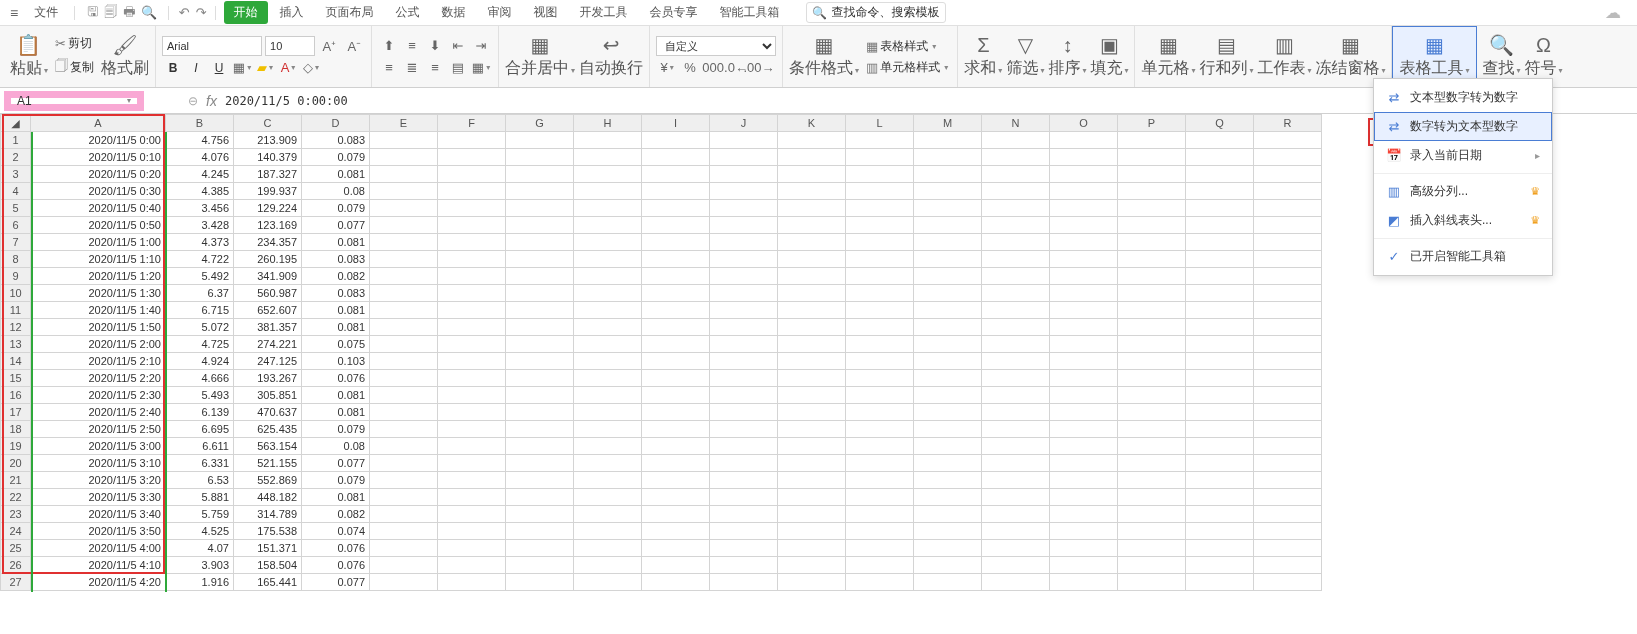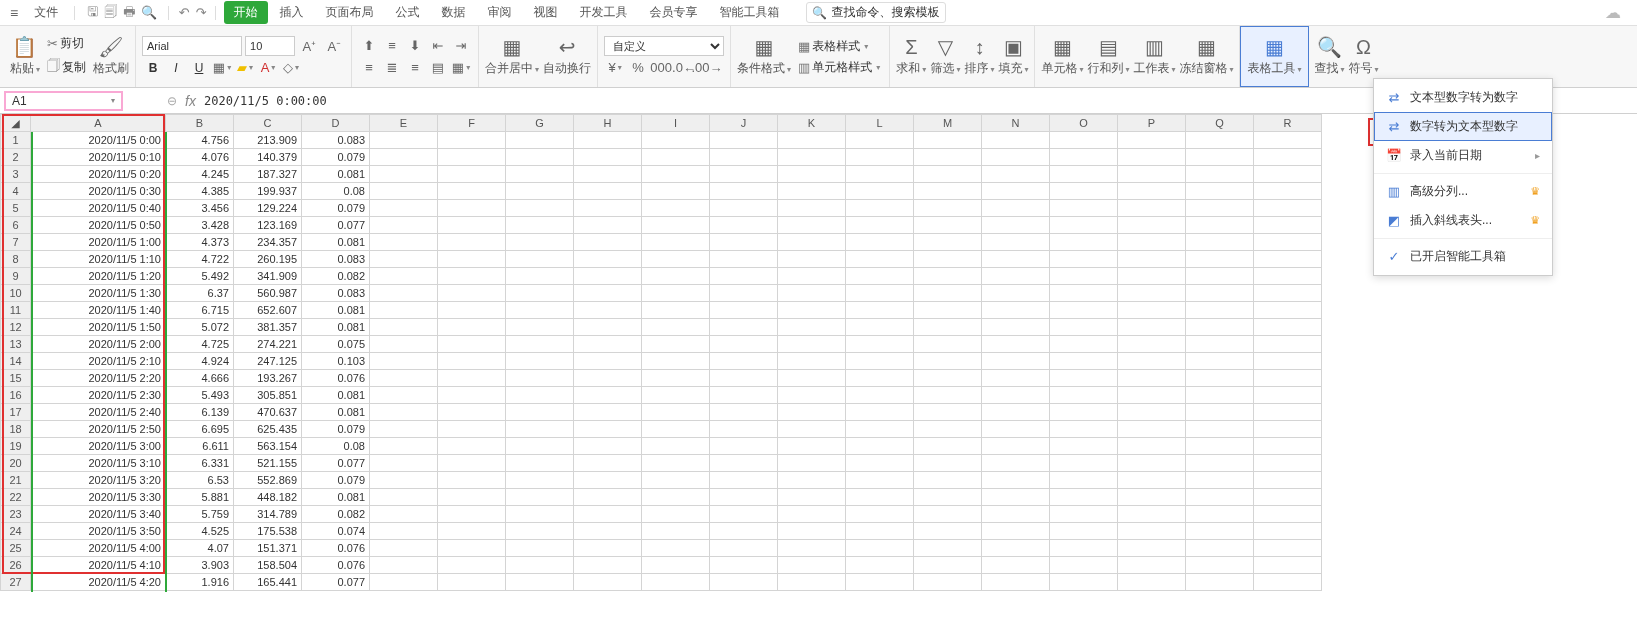--- a/index.html
+++ b/index.html
@@ -29,25 +29,25 @@
 .minibtn{padding:1px 3px;font-size:11px;color:#555;display:flex;align-items:center;gap:2px;}
 .minibtn .ic{font-size:13px;color:#777;}
 select.fake,input.fake{border:1px solid #ccc;background:#fff;font-size:11px;padding:1px 4px;height:20px;}
 .fontname{width:100px;}
 .fontsize{width:50px;}
 .iconbtn{width:22px;height:20px;display:flex;align-items:center;justify-content:center;color:#666;font-size:13px;}
 .iconrow{display:flex;gap:1px;}
 .colstack{display:flex;flex-direction:column;gap:2px;}
 .dd::after{content:"▾";font-size:8px;margin-left:2px;color:#888;}
 .rgroup.hl{background:#e8f0ff;border:1px solid #4a7dd4;}
-.lbl{font-size:12px;color:#555;}
+.lbl{font-size:16px;color:#555;}
 
 
 .fbar{height:26px;border-bottom:1px solid #d0d0d0;display:flex;align-items:center;background:#fff;}
-.namebox{width:119px;border:2px solid #f9a8d4;margin:16px 4px;height:20px;display:flex;align-items:center;padding:0 6px;justify-content:space-between;font-size:11px;}
+.namebox{width:140px;border:7px solid #f9a8d4;margin:16px 4px;height:20px;display:flex;align-items:center;padding:0 6px;justify-content:space-between;font-size:11px;}
 .fbar .fxarea{display:flex;align-items:center;gap:8px;margin-left:40px;}
 .fbar .fx{font-style:italic;color:#888;font-size:14px;}
 .fbar .fval{font-family:monospace;font-size:12px;}
 
 
 .gridwrap{flex:1;overflow:hidden;position:relative;}
 table.sheet{border-collapse:collapse;table-layout:fixed;}
 table.sheet th,table.sheet td{border:1px solid #d4d4d4;height:17px;padding:0 4px;font-size:11px;white-space:nowrap;overflow:hidden;}
 table.sheet th{background:#efefef;font-weight:normal;color:#555;text-align:center;}
 th.corner{width:30px;background:#efefef;}

